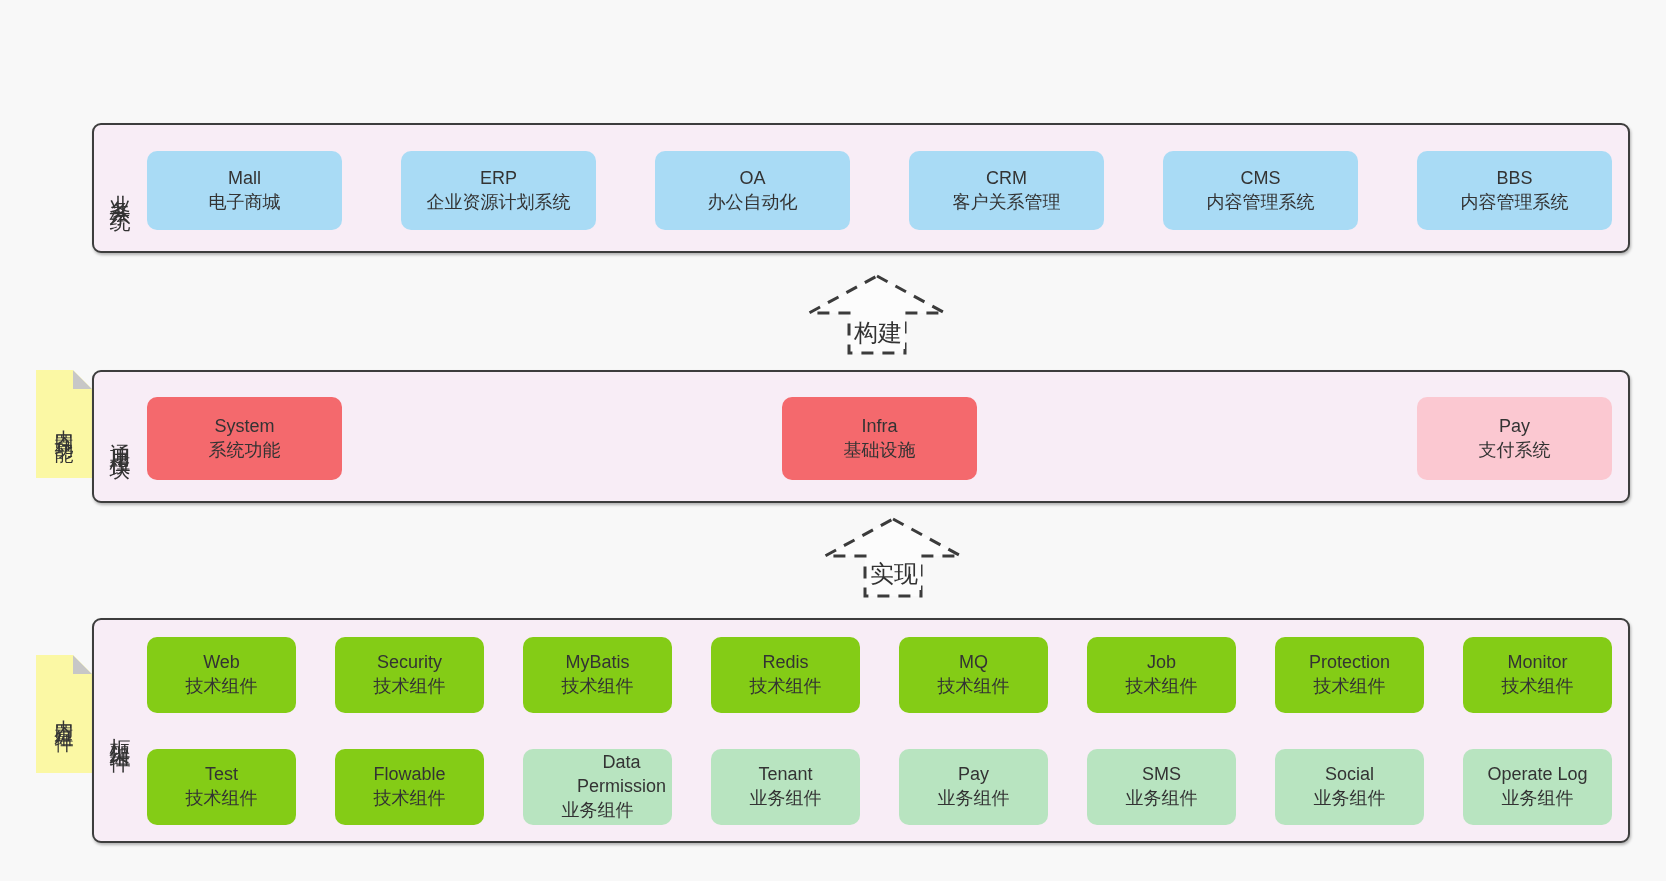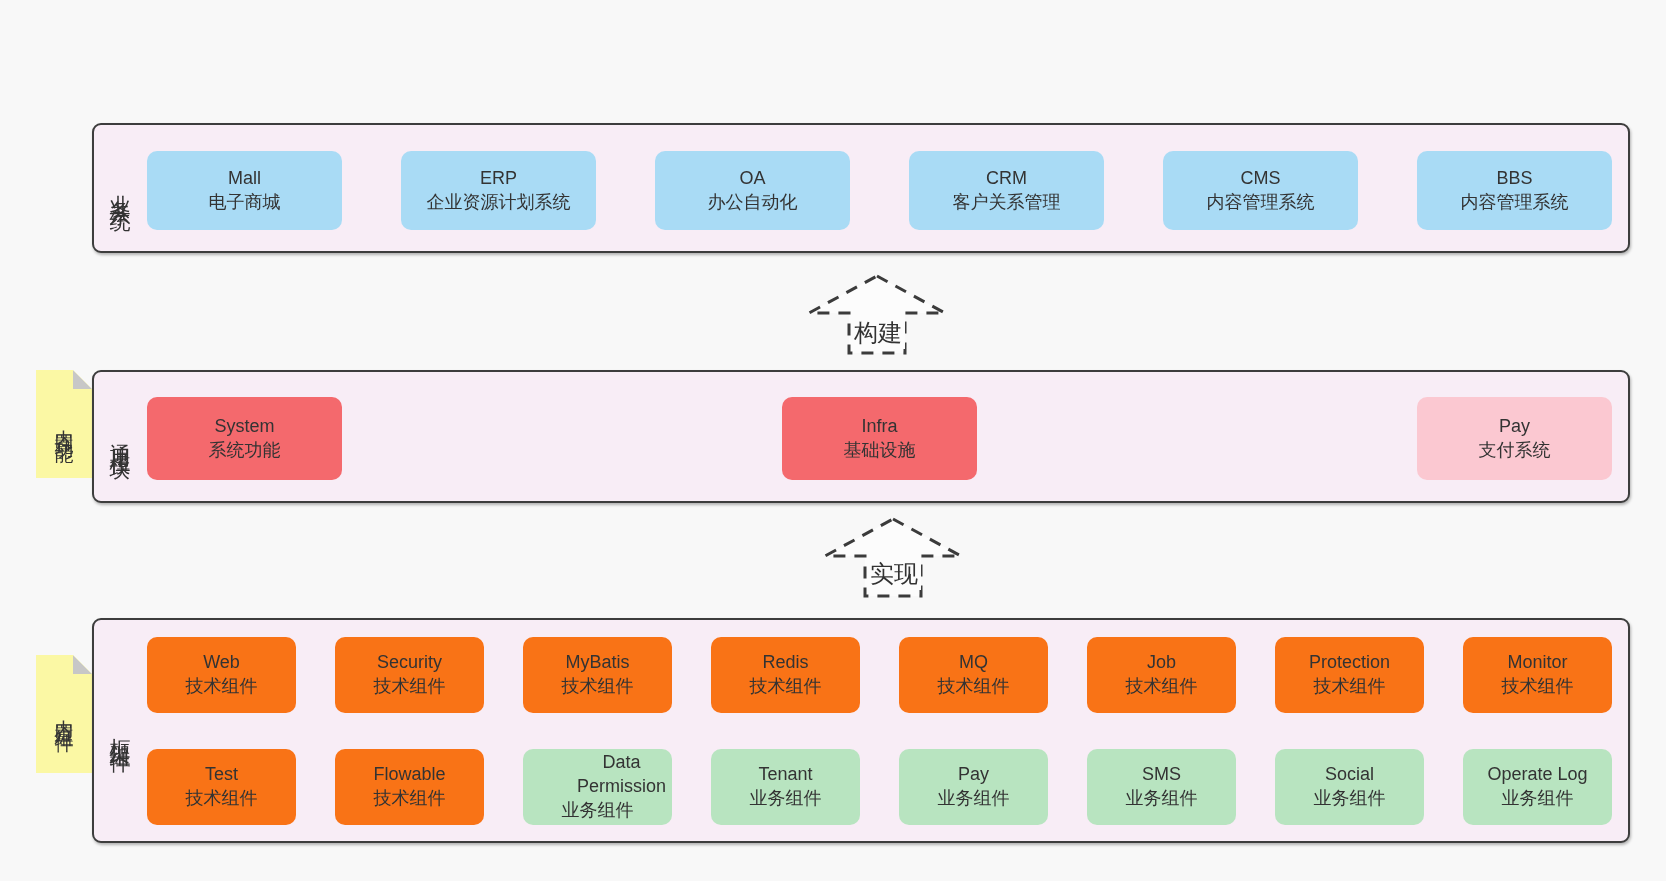--- a/index.html
+++ b/index.html
@@ -47,21 +47,21 @@
   .w6 { width:195px; height:79px; }
   #layer-modules .w6 { height:83px; }
   .w8 { width:149px; height:76px; }
   .box .en { font-size:18px; }
   .box .zh { font-size:18px; }
   .en.wrap-narrow { max-width:100px;margin-left:48px; }
 
   .blue   { background:#a9dbf5; }
   .red    { background:#f4696d; }
   .pink   { background:#fbc8d1; }
-  .green  { background:#f97316; }
+  .green  { background:#84cc16; }
   .lgreen { background:#b8e4c0; }
 
   
   .note {
     position:absolute; left:36px; width:56px;
     background:#fbf8a4;
     clip-path:polygon(0 0, calc(100% - 19px) 0, 100% 19px, 100% 100%, 0 100%);
     display:flex; align-items:center; justify-content:center;
   }
   .note::after {

